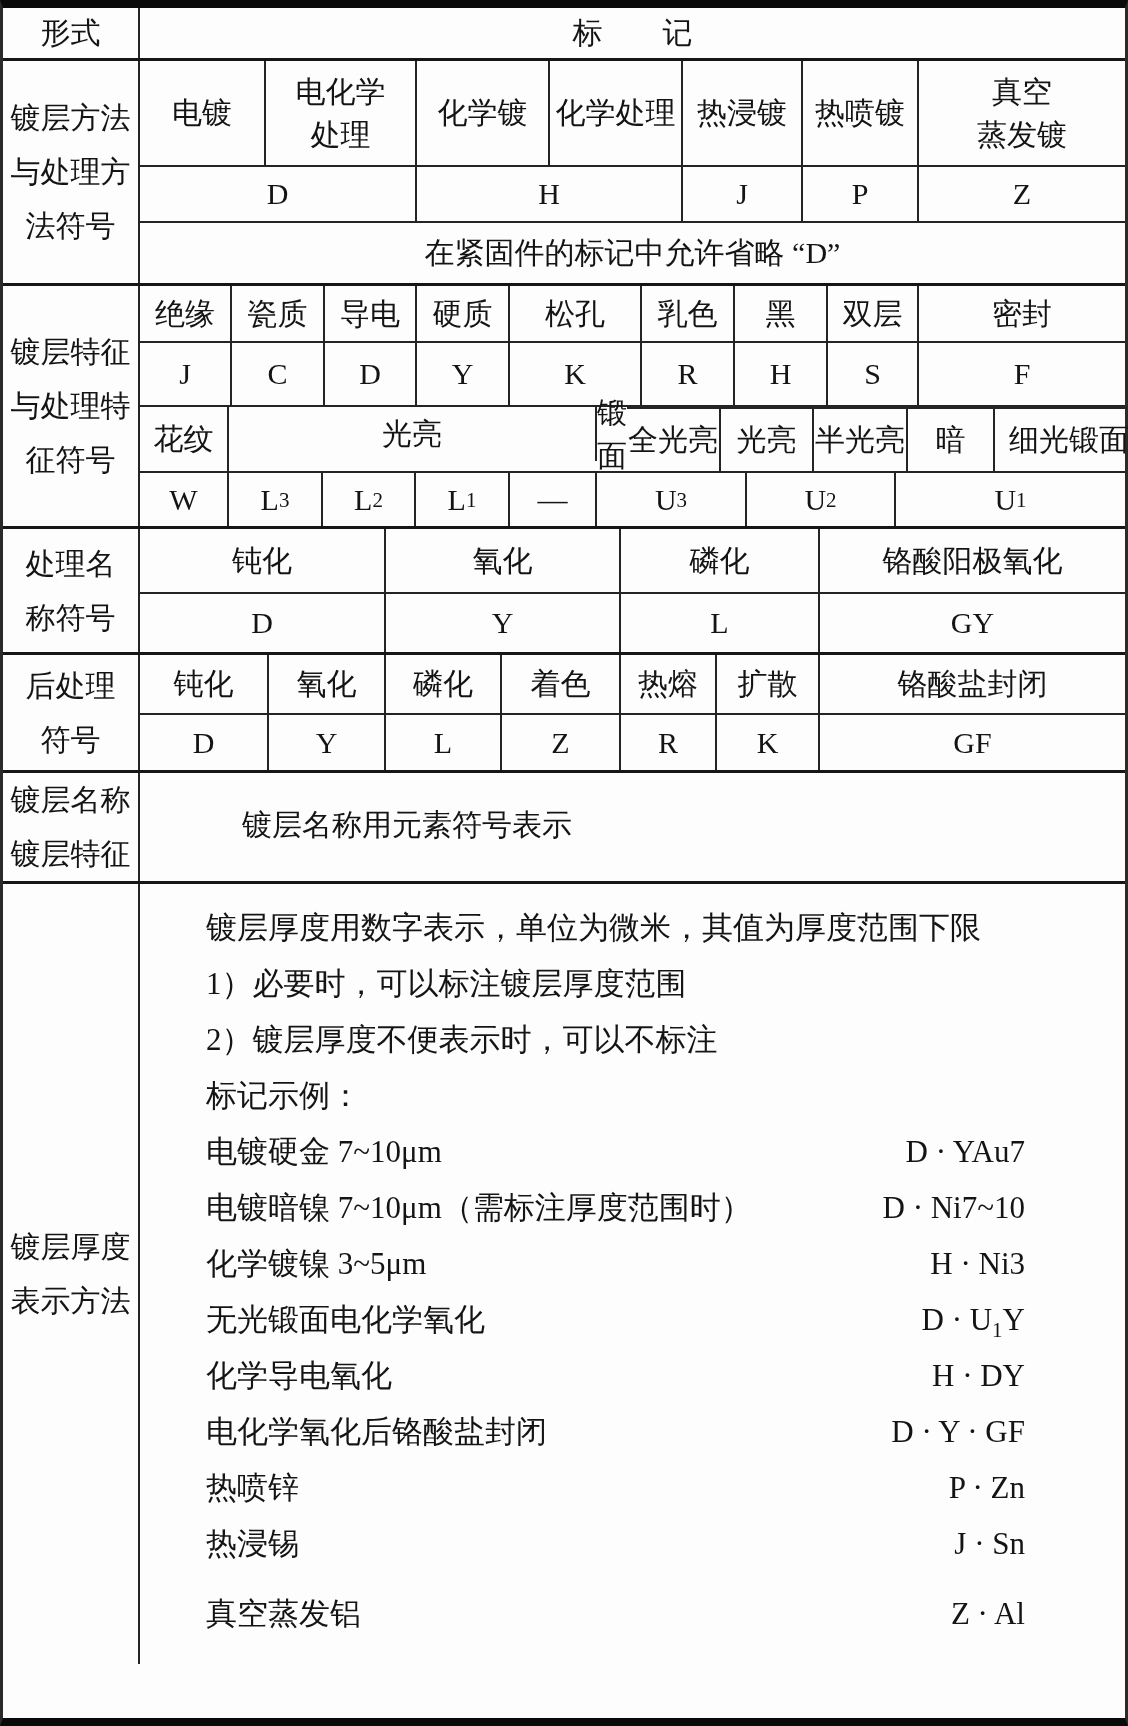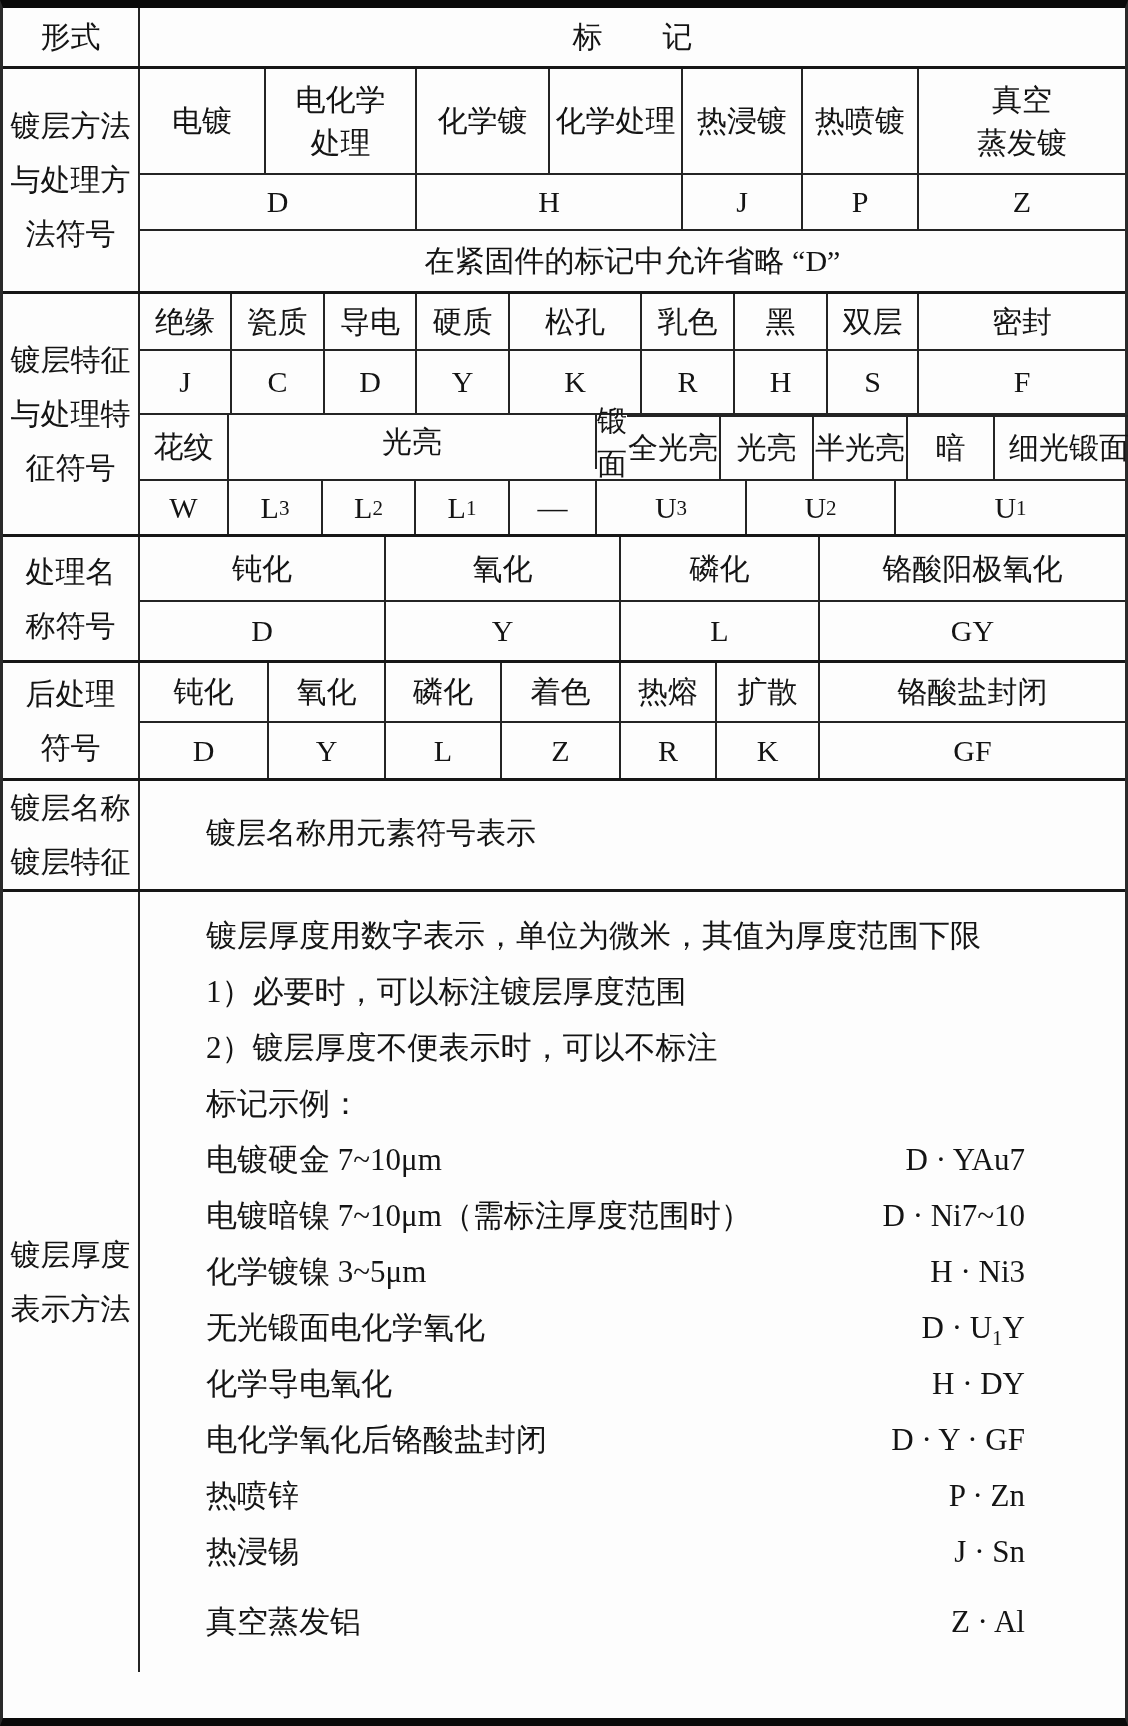--- a/index.html
+++ b/index.html
@@ -24,21 +24,21 @@
   .r.rt0 { border-top:none; }
   .c {
     box-sizing:border-box; border-right:2px solid #242424;
     display:flex; align-items:center; justify-content:center;
     text-align:center; white-space:pre-line; line-height:1.45;
   }
   .c:last-child { flex:1; border-right:none; }
   sub { font-size:21px; line-height:0; }
 
   
-  .hHeader{height:58px}.hB1{height:104px}.hB2{height:54px}.hB3{height:60px}
+  .hHeader{height:50px}.hB1{height:104px}.hB2{height:54px}.hB3{height:60px}
   .hC1{height:55px}.hC2{height:62px}.hC3{height:54px}.hC4{height:62px}.hC5{height:53px}
   .hD1{height:63px}.hD2{height:58px}.hE1{height:58px}.hE2{height:55px}.hF{height:104px}
 
   
   .rowB1 .c:nth-child(1){flex:0 0 126px}.rowB1 .c:nth-child(2){flex:0 0 151px}
   .rowB1 .c:nth-child(3){flex:0 0 133px}.rowB1 .c:nth-child(4){flex:0 0 133px}
   .rowB1 .c:nth-child(5){flex:0 0 120px}.rowB1 .c:nth-child(6){flex:0 0 116px}
 
   .rowB2 .c:nth-child(1){flex:0 0 277px}.rowB2 .c:nth-child(2){flex:0 0 266px}
   .rowB2 .c:nth-child(3){flex:0 0 120px}.rowB2 .c:nth-child(4){flex:0 0 116px}
@@ -61,21 +61,21 @@
   .rowC5 .c:nth-child(5){flex:0 0 87px}.rowC5 .c:nth-child(6){flex:0 0 150px}
   .rowC5 .c:nth-child(7){flex:0 0 149px}
 
   .rowD .c:nth-child(1){flex:0 0 246px}.rowD .c:nth-child(2){flex:0 0 235px}
   .rowD .c:nth-child(3){flex:0 0 199px}
 
   .rowE .c:nth-child(1){flex:0 0 129px}.rowE .c:nth-child(2){flex:0 0 117px}
   .rowE .c:nth-child(3){flex:0 0 116px}.rowE .c:nth-child(4){flex:0 0 119px}
   .rowE .c:nth-child(5){flex:0 0 96px}.rowE .c:nth-child(6){flex:0 0 103px}
 
-  .plainCell { justify-content:flex-start; padding-left:66px; text-align:right; }
+  .plainCell { justify-content:flex-start; padding-left:66px; text-align:right;margin-left:36px; }
 
   .thick { box-sizing:border-box; height:780px; padding:16px 0 0 0;
     display:flex; flex-direction:column; font-size:31px; }
   .tline { height:56px; display:flex; align-items:center;
     padding-left:66px; padding-right:100px; }
   .tline .desc { flex:1; text-align:left; }
   .tline .code { text-align:right; white-space:nowrap; }
   .tline.gap { margin-top:14px; }
 </style>
 </head>

